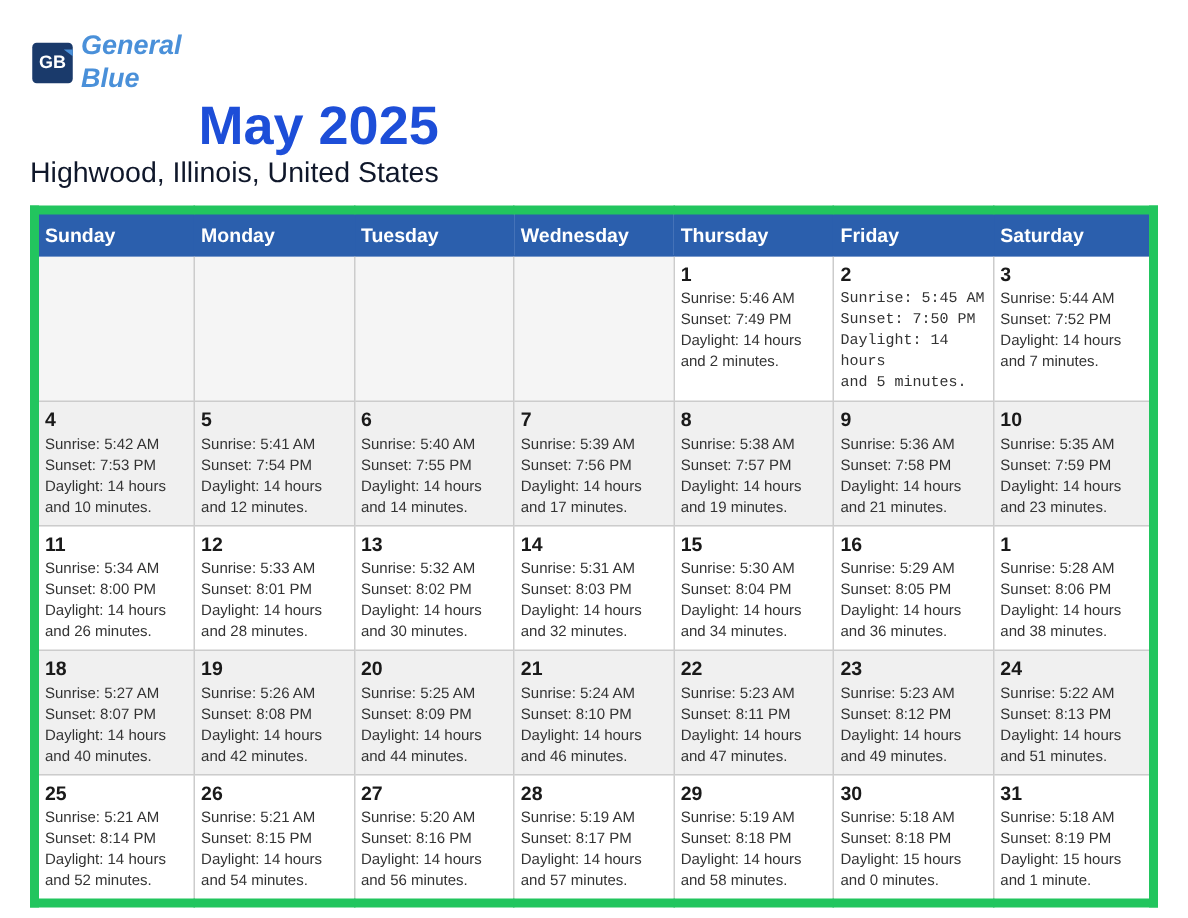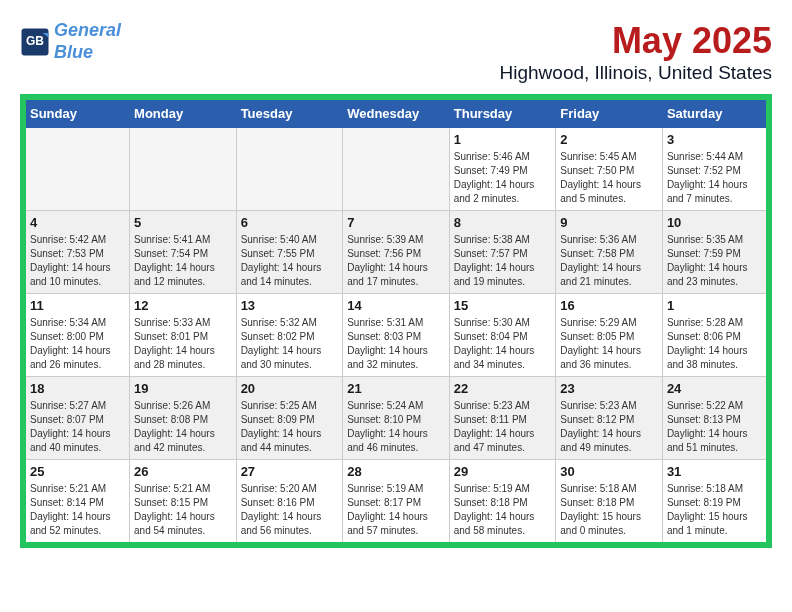--- a/index.html
+++ b/index.html
@@ -8,20 +8,21 @@
       background: #fff;
       width: 792px;
       min-height: 612px;
       padding: 20px;
     }
     .header-area {
       display: flex;
       justify-content: space-between;
       align-items: flex-start;
       margin-bottom: 10px;
+      flex-direction: column;
     }
     .logo {
       display: flex;
       align-items: center;
     }
     .logo-text {
       font-size: 18px;
       font-weight: bold;
       color: #1a3a6b;
       line-height: 1.2;
@@ -34,21 +35,21 @@
       width: 30px;
       height: 30px;
       margin-right: 4px;
     }
     .title-area {
       text-align: right;
     }
     .month-title {
       font-size: 36px;
       font-weight: bold;
-      color: #b91c1c;
+      color: #1d4ed8;
     }
     .location {
       font-size: 19px;
       color: #0f172a;
     }
     .calendar-table {
       width: 100%;
       border-collapse: collapse;
       border: 6px solid #22c55e;
     }
@@ -131,21 +132,21 @@
         <td class="empty"></td>
         <td>
           <span class="day-number">1</span>
           <div class="day-info" style="white-space: pre-line;">Sunrise: 5:46 AM
 Sunset: 7:49 PM
 Daylight: 14 hours
 and 2 minutes.</div>
         </td>
         <td>
           <span class="day-number">2</span>
-          <div class="day-info" style="white-space: pre-line;">Sunrise: 5:45 AM
+          <div class="day-info" style="white-space: pre-line; font-family: Liberation Mono, monospace;">Sunrise: 5:45 AM
 Sunset: 7:50 PM
 Daylight: 14 hours
 and 5 minutes.</div>
         </td>
         <td>
           <span class="day-number">3</span>
           <div class="day-info" style="white-space: pre-line;">Sunrise: 5:44 AM
 Sunset: 7:52 PM
 Daylight: 14 hours
 and 7 minutes.</div>

